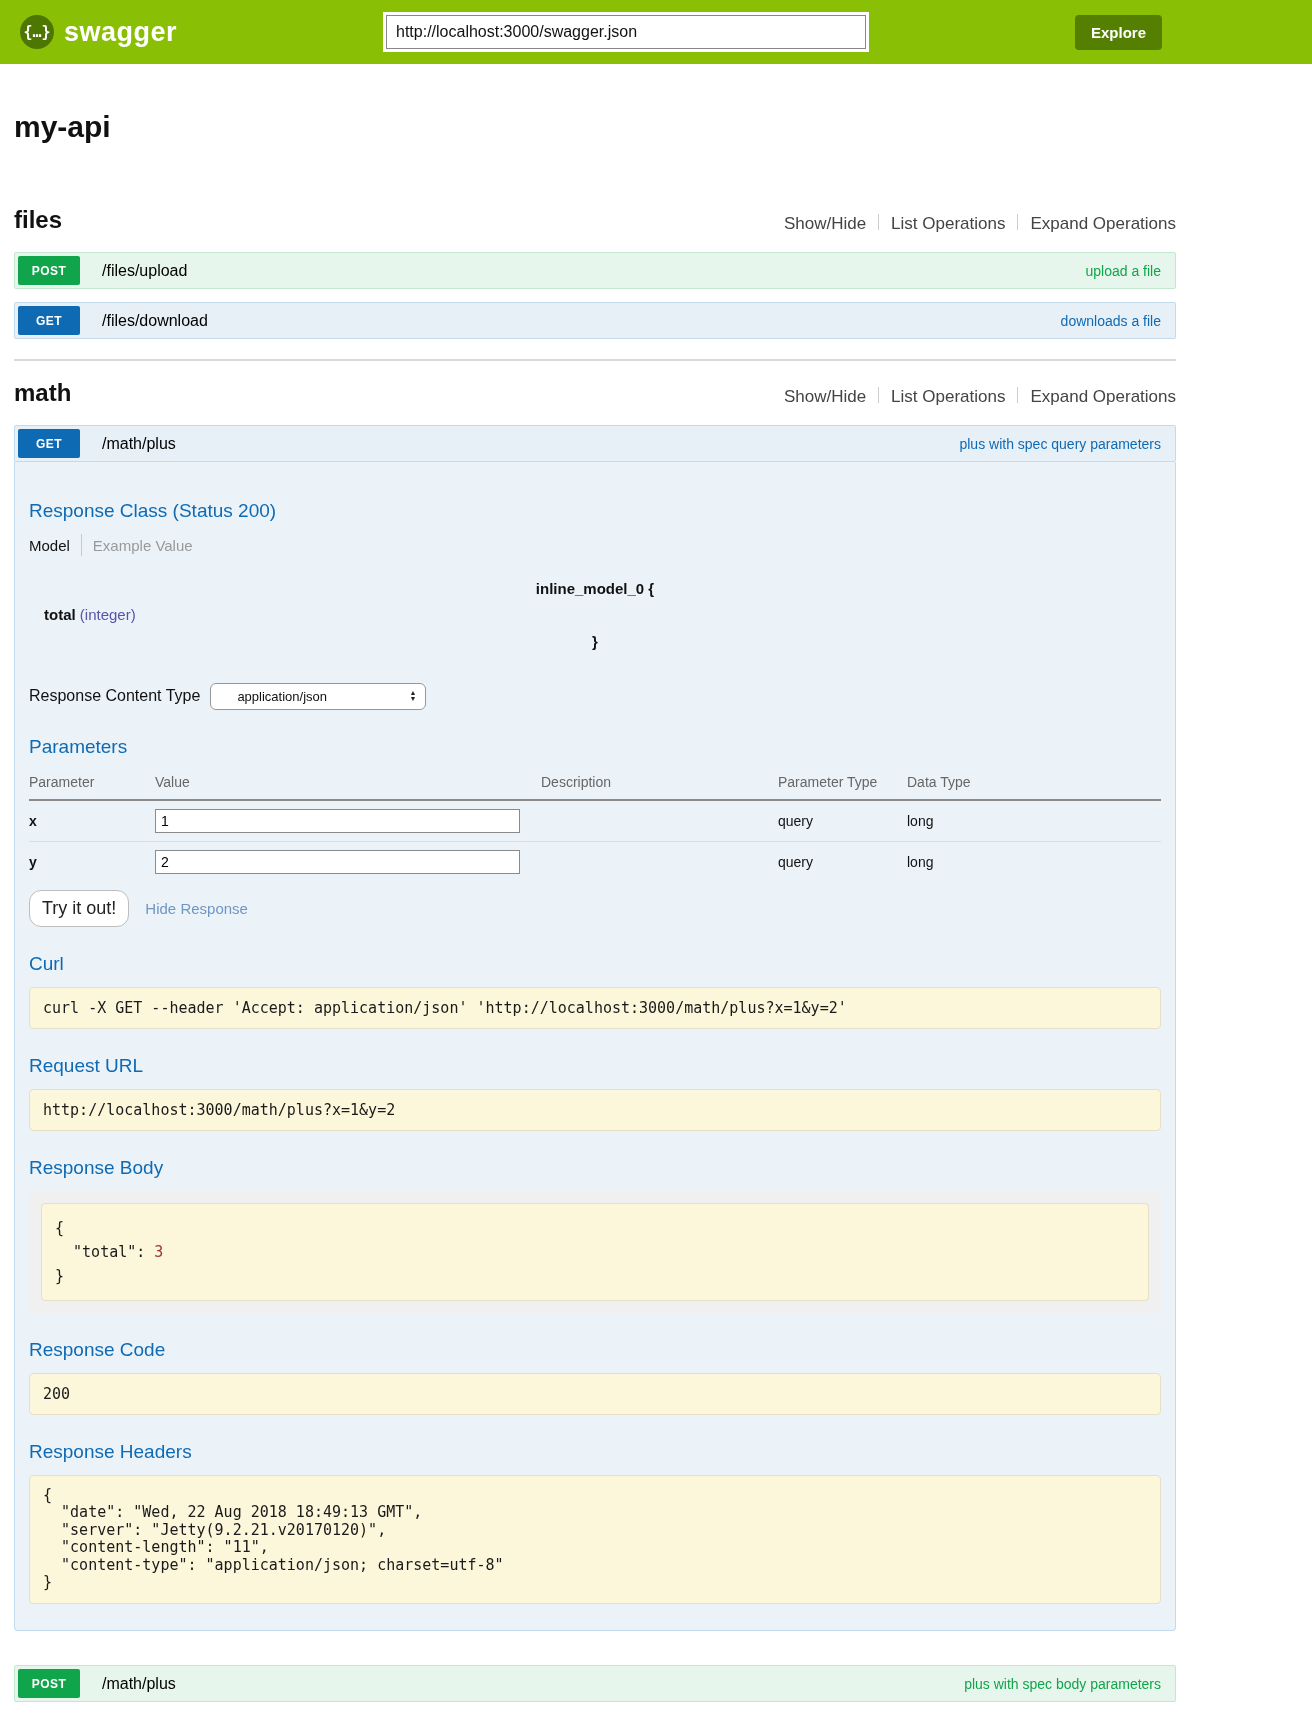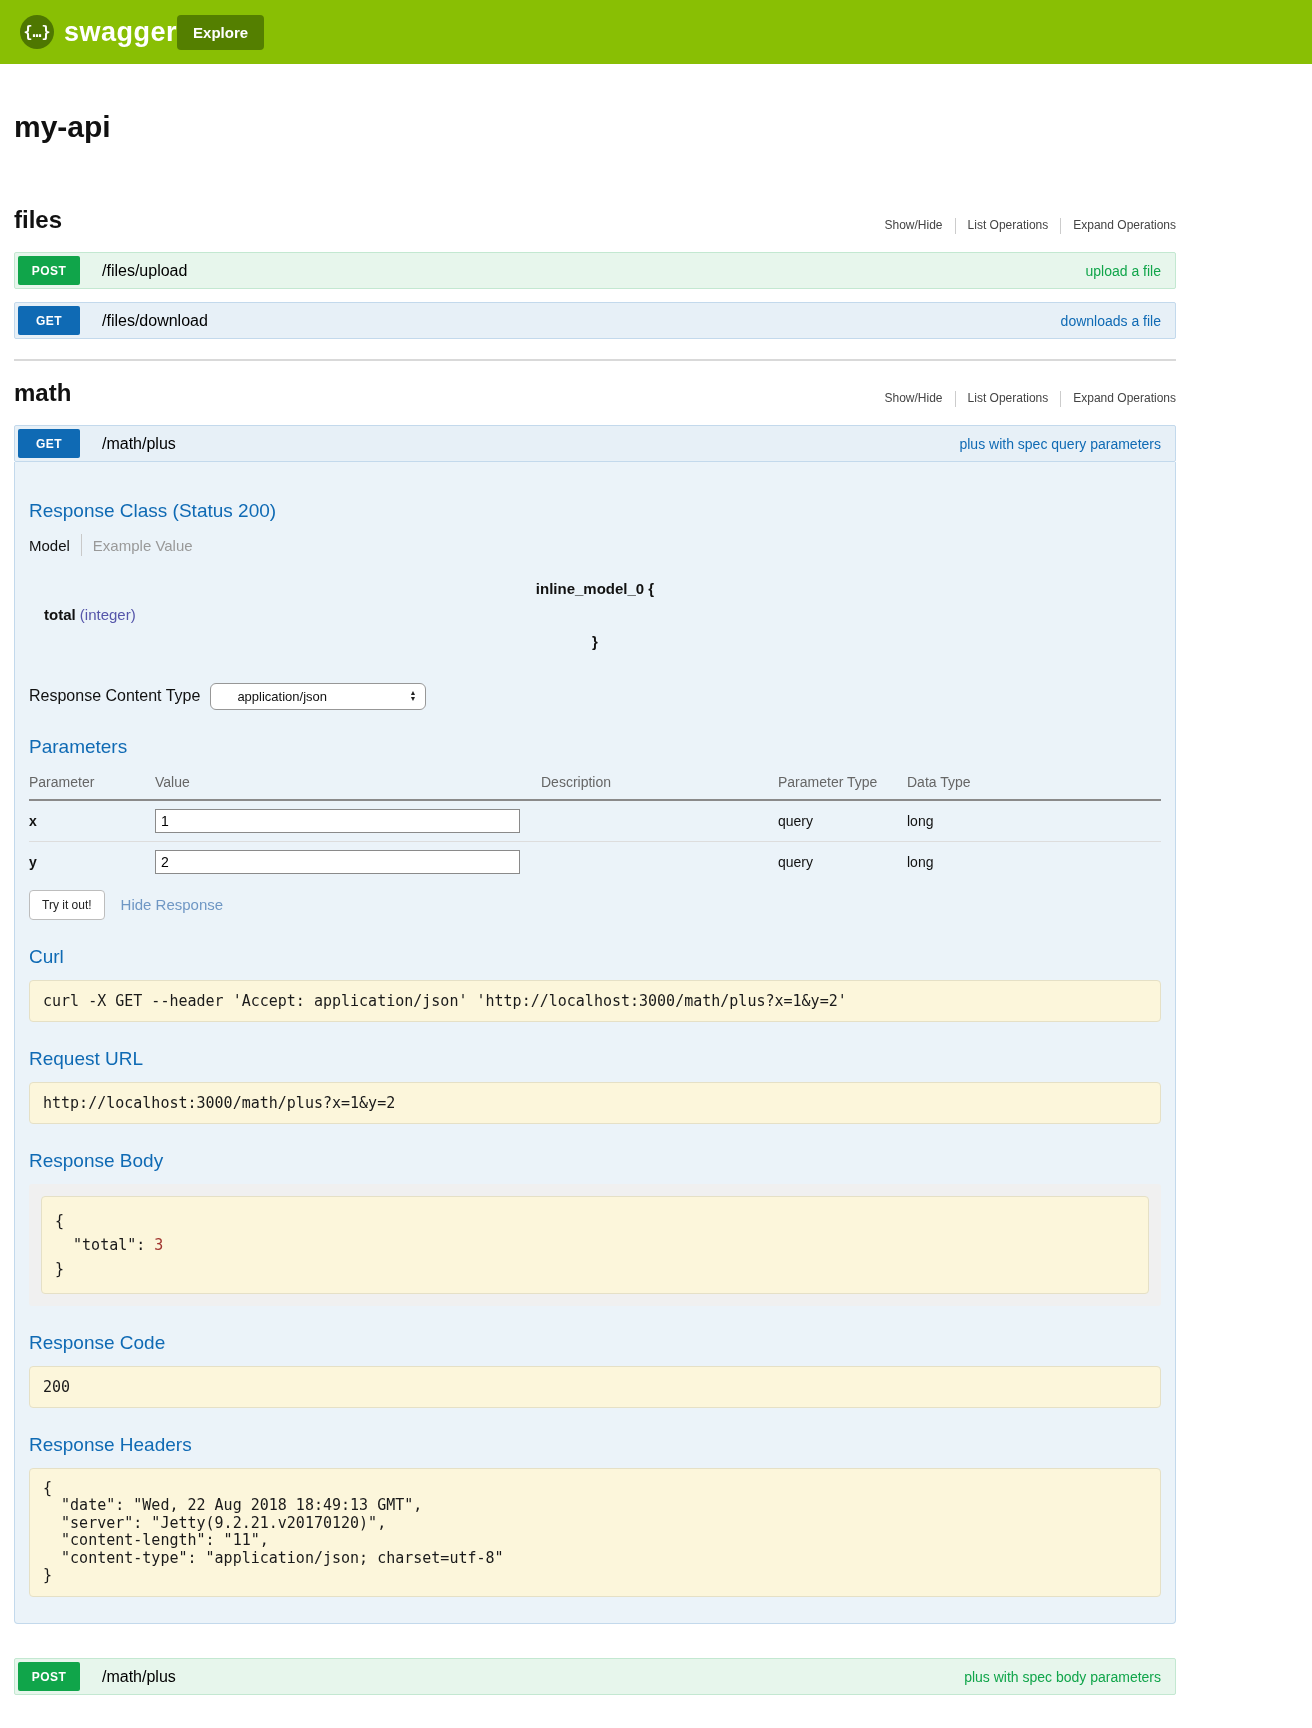--- a/index.html
+++ b/index.html
@@ -32,21 +32,21 @@
     font-family: "Liberation Sans", sans-serif;
   }
 
   
   .wrap { width: 1162px; margin-left: 14px; }
   h1.api-title { font-size: 30px; font-weight: bold; color: #111; margin: 46px 0 0; }
 
   .resource-head { display: flex; align-items: flex-end; justify-content: space-between; margin: 62px 0 18px; }
   .resource-head.after-divider { margin-top: 18px; }
   .resource-name { font-size: 24px; font-weight: bold; color: #111; text-decoration: none; }
-  .resource-controls { display: flex; align-items: flex-start; font-size: 12px; color: #444; }
+  .resource-controls { display: flex; align-items: flex-start; font-size: 17px; color: #444; }
   .resource-controls a { color: #444; text-decoration: none; }
   .resource-controls .sep { width: 1px; height: 16px; background: #ccc; margin: 0 12px; }
 
   .section-divider { border: none; border-top: 2px solid #d9d9d9; margin: 20px 0 0; }
 
   
   .op-row {
     display: flex; align-items: center; height: 37px;
     border: 1px solid; border-radius: 2px; margin-bottom: 13px;
   }
@@ -105,22 +105,22 @@
   table.params tbody tr { border-bottom: 1px solid #ddd; }
   table.params tbody tr:last-child { border-bottom: none; }
   td.pname { font-weight: bold; }
   .param-input {
     width: 365px; height: 24px; border: 1px solid #8a8a8a; padding: 2px 5px;
     font-size: 14px; font-family: "Liberation Sans", sans-serif; background: #fff;
   }
 
   .actions-row { display: flex; align-items: center; gap: 16px; margin-top: 8px; }
   .try-btn {
-    background: #fff; border: 1px solid #bdbdbd; border-radius: 4px;
-    font-size: 12px; color: #222; padding: 7px 12px; cursor: pointer;
+    background: #fff; border: 1px solid #bdbdbd; border-radius: 12px;
+    font-size: 18px; color: #222; padding: 7px 12px; cursor: pointer;
     font-family: "Liberation Sans", sans-serif;
   }
   .hide-response { color: #6f97c4; font-size: 15px; }
 
   
   pre.cream {
     background: #fcf6db; border: 1px solid #e5e0c6; border-radius: 4px;
     font-family: "DejaVu Sans Mono", "Liberation Mono", monospace;
     font-size: 15px; color: #1a1a1a; padding: 11px 13px; white-space: pre;
     overflow: hidden;
@@ -131,20 +131,21 @@
   .json-number { color: #a0332e; }
 </style>
 </head>
 <body>
 
 <div class="topbar">
   <a class="logo">
     <span class="logo-circle">{…}</span>
     <span class="brand">swagger</span>
   </a>
+  <input class="spec-url" value="http://localhost:3000/swagger.json" style="">
   <button class="explore-btn">Explore</button>
 </div>
 
 <div class="wrap">
 
   <h1 class="api-title">my-api</h1>
 
   <div>
     <div class="resource-head">
       <a class="resource-name">files</a>

